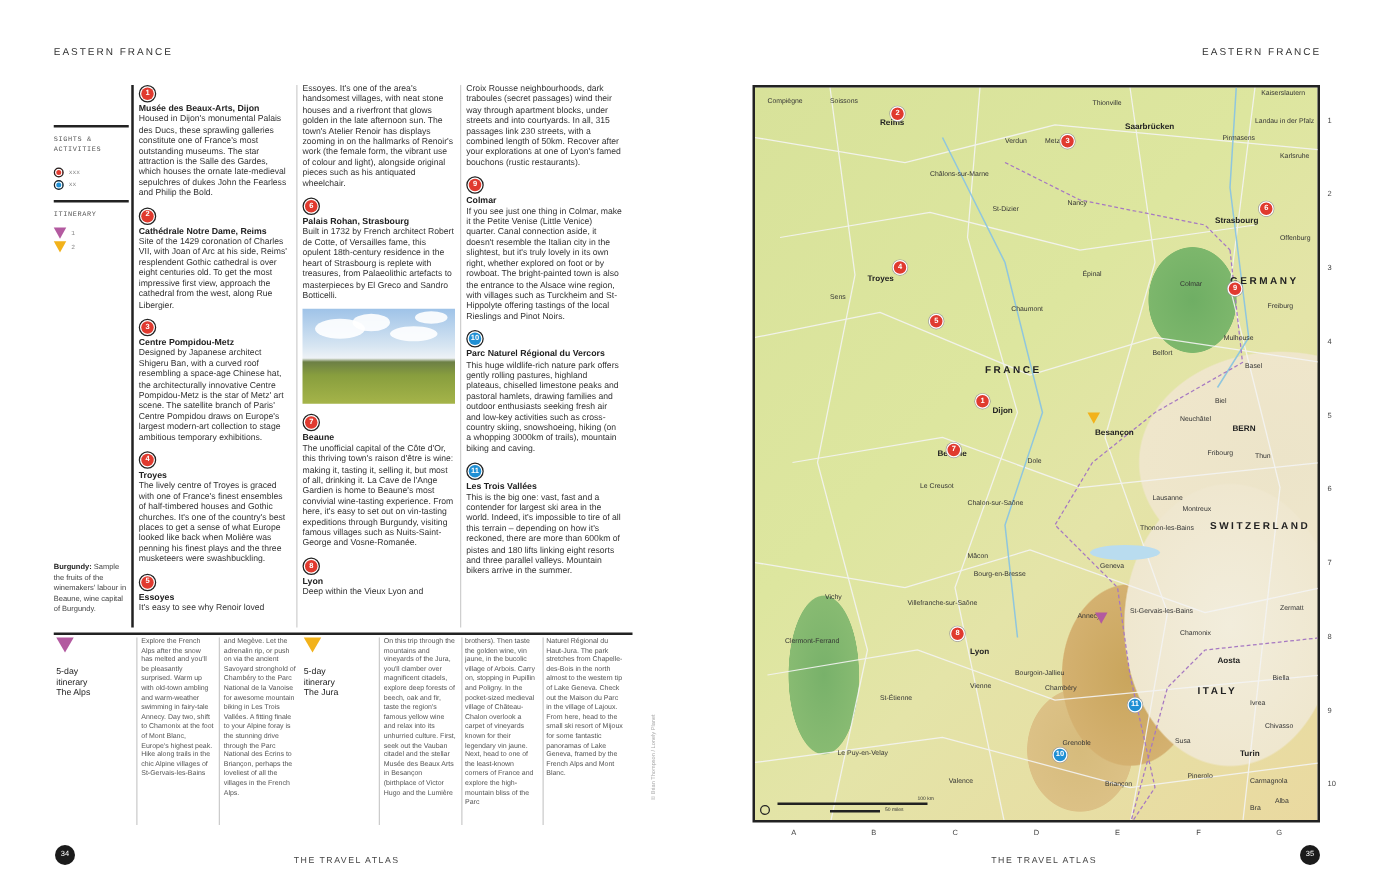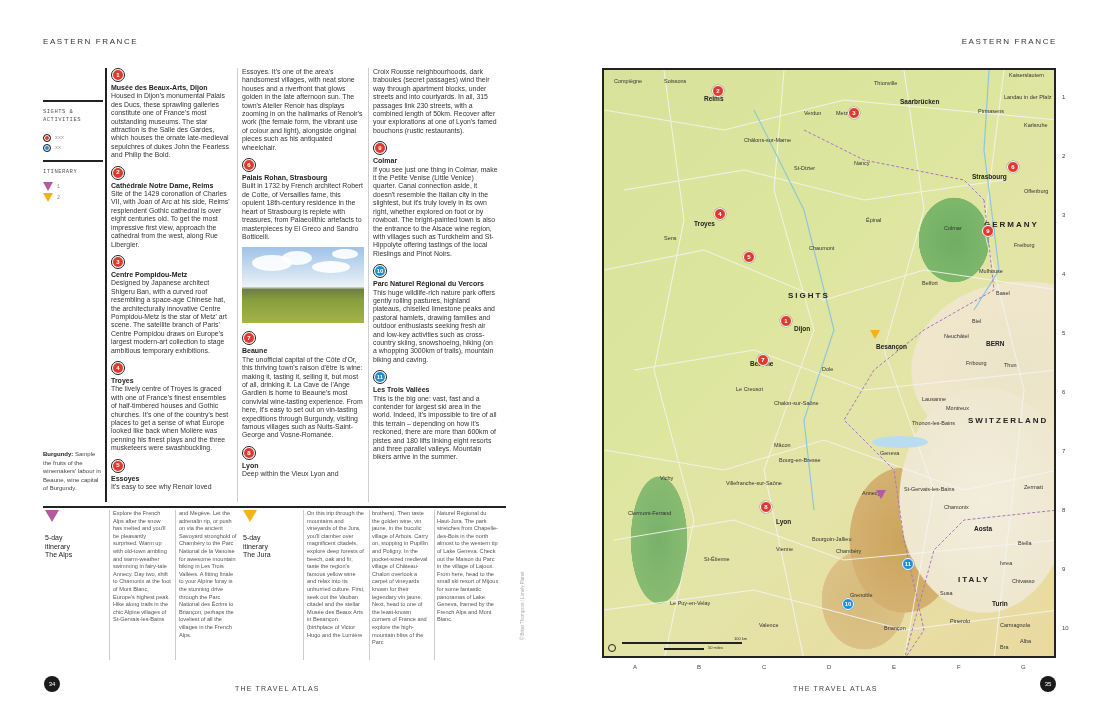--- a/index.html
+++ b/index.html
@@ -261,24 +261,24 @@
       <path d="M150 40 L200 140 L230 260 L200 350 L210 440"></path>
     </g>
     <g stroke="#a678c2" stroke-width="1" stroke-dasharray="3 2" fill="none">
       <path d="M200 60 L260 90 L360 110 L380 130"></path>
       <path d="M380 130 L390 220 L320 260 L270 300 L240 350 L290 400 L300 470 L320 560 L300 590"></path>
       <path d="M300 590 L330 480 L360 450 L454 440"></path>
     </g>
     <ellipse cx="296" cy="372" rx="28" ry="6" fill="#b9dcef"></ellipse>
   </svg>
 
-  <div class="mlabel country" style="left:184px;top:221px">SIGHTS</div>
+  <div class="mlabel country" style="left:184px;top:221px">FRANCE</div>
   <div class="mlabel country" style="left:380px;top:150px">GERMANY</div>
   <div class="mlabel country" style="left:364px;top:346px">SWITZERLAND</div>
-  <div class="mlabel country" style="left:354px;top:505px">ITALY</div>
+  <div class="mlabel country" style="left:354px;top:478px">ITALY</div>
 
   <div class="mlabel" style="left:10px;top:8px">Compiègne</div>
   <div class="mlabel" style="left:60px;top:8px">Soissons</div>
   <div class="mlabel big" style="left:100px;top:25px">Reims</div>
   <div class="mlabel" style="left:200px;top:40px">Verdun</div>
   <div class="mlabel" style="left:232px;top:40px">Metz</div>
   <div class="mlabel" style="left:270px;top:10px">Thionville</div>
   <div class="mlabel big" style="left:296px;top:28px">Saarbrücken</div>
   <div class="mlabel" style="left:405px;top:2px">Kaiserslautern</div>
   <div class="mlabel" style="left:400px;top:24px">Landau in der Pfalz</div>

